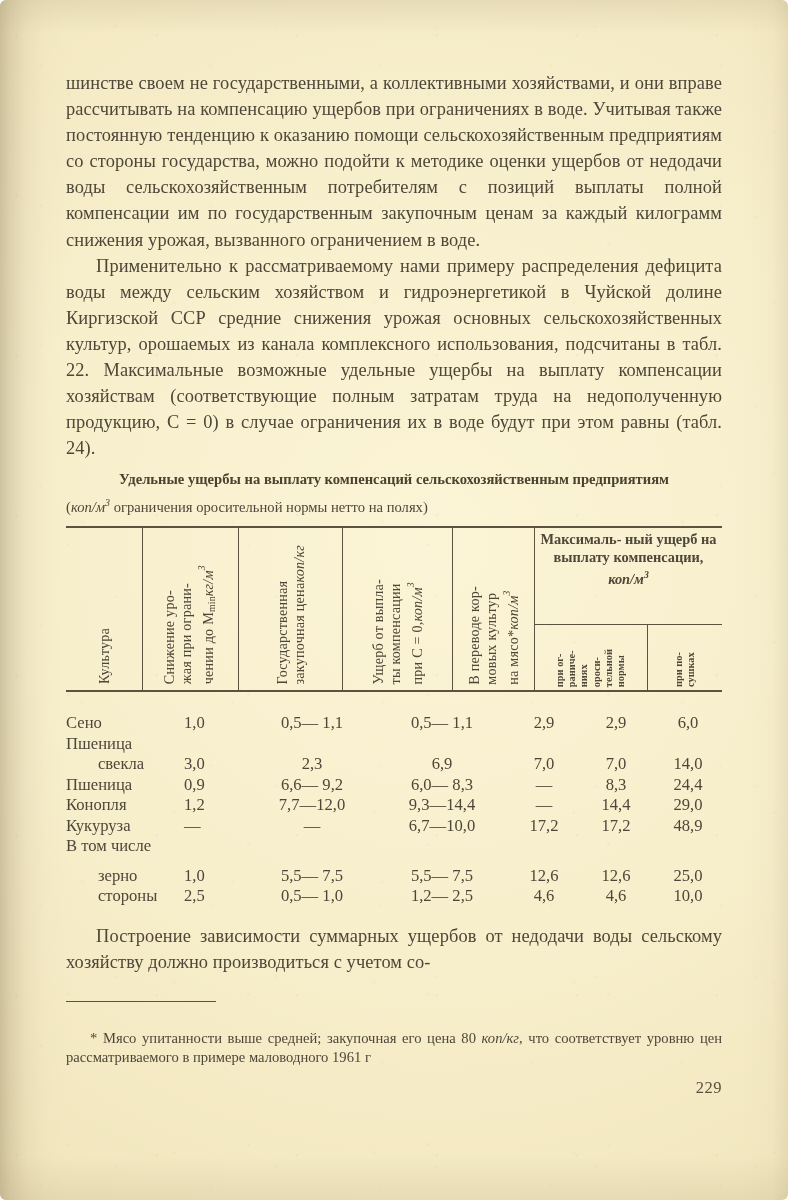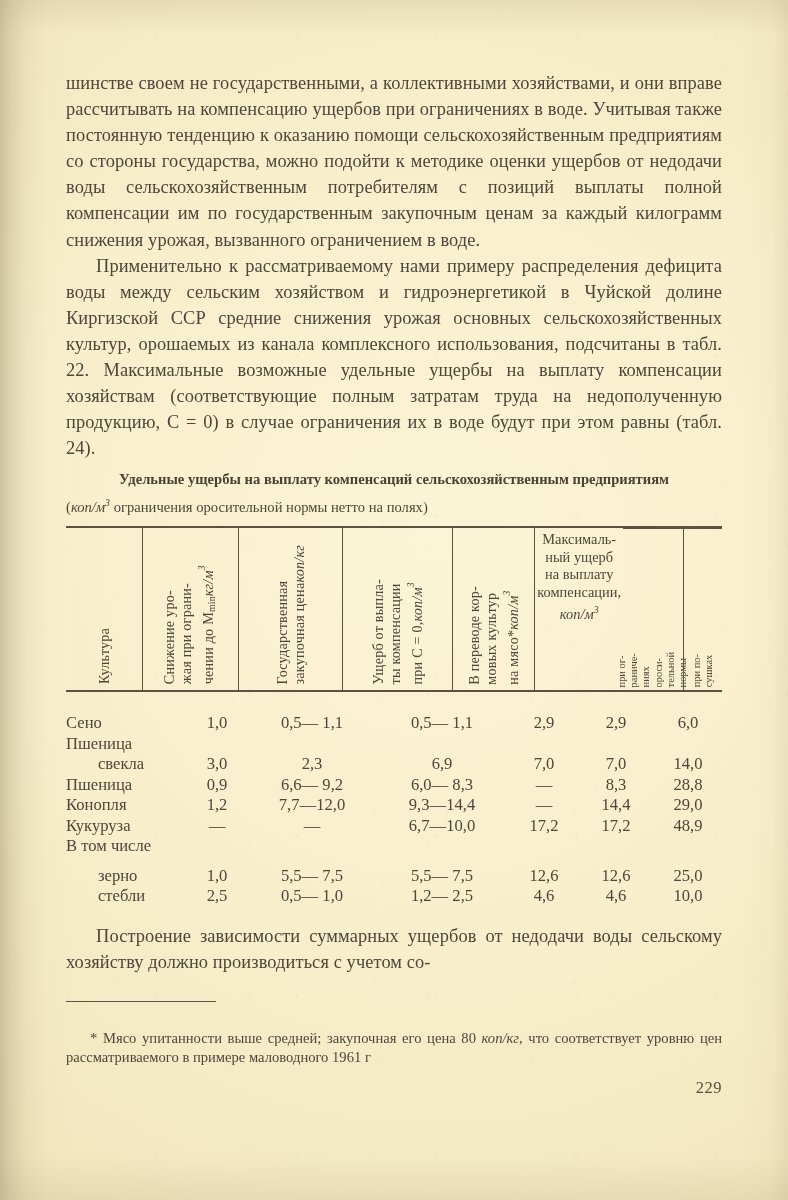--- a/index.html
+++ b/index.html
@@ -11,20 +11,21 @@
     font-family: "Liberation Serif", "DejaVu Serif", serif;
   }
   .page {
     position: relative;
     width: 788px;
     height: 1200px;
     overflow: hidden;
     background:
       radial-gradient(ellipse 120% 80% at 55% 45%, #fbf4d6 0%, #f7eecb 45%, #f2e7bf 75%, #eadfb4 100%);
     color: #4a4438;
+    border-radius: 6px;
   }
   
   .gutter-left {
     position: absolute;
     left: 0; top: 0; bottom: 0;
     width: 70px;
     background: linear-gradient(to right,
         rgba(150,135,100,0.42) 0px,
         rgba(165,150,115,0.30) 10px,
         rgba(190,175,140,0.16) 26px,
@@ -157,21 +158,22 @@
     letter-spacing: .2px;
   }
   .vert .rot i { font-style: italic; }
 
   
   .group-col {
     position: relative;
     box-sizing: border-box;
     border-left: 1.5px solid #5b5340;
     display: flex;
-    flex-direction: row;
+    flex-direction: column;
+    font-weight: bold;
   }
   .group-title {
     text-align: center;
     font-size: 14.4px;
     line-height: 17.6px;
     padding: 3px 2px 0;
     color: #4e4739;
     height: 96px;
     box-sizing: border-box;
   }
@@ -204,21 +206,21 @@
   table.data {
     width: 100%;
     border-collapse: collapse;
     font-size: 16.6px;
     color: #4e4739;
     margin-top: 21px;
   }
   table.data td { padding: 0; line-height: 20.5px; vertical-align: baseline; }
   td.c-name   { text-align: left;  padding-left: 10px; }
   td.c-name.indent { padding-left: 32px; }
-  td.c-drop   { text-align: center; }
+  td.c-drop   { text-align: left; }
   td.c-price  { text-align: center; }
   td.c-comp   { text-align: center; }
   td.c-meat   { text-align: center; }
   td.c-m1     { text-align: center; }
   td.c-m2     { text-align: center; }
   tr.spacer td { height: 9px; line-height: 9px; font-size: 0; }
 
   .footnote-rule {
     margin-top: 26px;
     width: 150px;
@@ -373,21 +375,21 @@
               <td class="c-m1">7,0</td>
               <td class="c-m2">14,0</td>
             </tr>
             <tr>
               <td class="c-name">Пшеница</td>
               <td class="c-drop">0,9</td>
               <td class="c-price">6,6— 9,2</td>
               <td class="c-comp">6,0— 8,3</td>
               <td class="c-meat">—</td>
               <td class="c-m1">8,3</td>
-              <td class="c-m2">28,8</td>
+              <td class="c-m2">24,4</td>
             </tr>
             <tr>
               <td class="c-name">Конопля</td>
               <td class="c-drop">1,2</td>
               <td class="c-price">7,7—12,0</td>
               <td class="c-comp">9,3—14,4</td>
               <td class="c-meat">—</td>
               <td class="c-m1">14,4</td>
               <td class="c-m2">29,0</td>
             </tr>
@@ -415,21 +417,21 @@
             <tr>
               <td class="c-name indent">зерно</td>
               <td class="c-drop">1,0</td>
               <td class="c-price">5,5— 7,5</td>
               <td class="c-comp">5,5— 7,5</td>
               <td class="c-meat">12,6</td>
               <td class="c-m1">12,6</td>
               <td class="c-m2">25,0</td>
             </tr>
             <tr>
-              <td class="c-name indent">стебли</td>
+              <td class="c-name indent">стороны</td>
               <td class="c-drop">2,5</td>
               <td class="c-price">0,5— 1,0</td>
               <td class="c-comp">1,2— 2,5</td>
               <td class="c-meat">4,6</td>
               <td class="c-m1">4,6</td>
               <td class="c-m2">10,0</td>
             </tr>
           </tbody>
       </table>
     </div>

